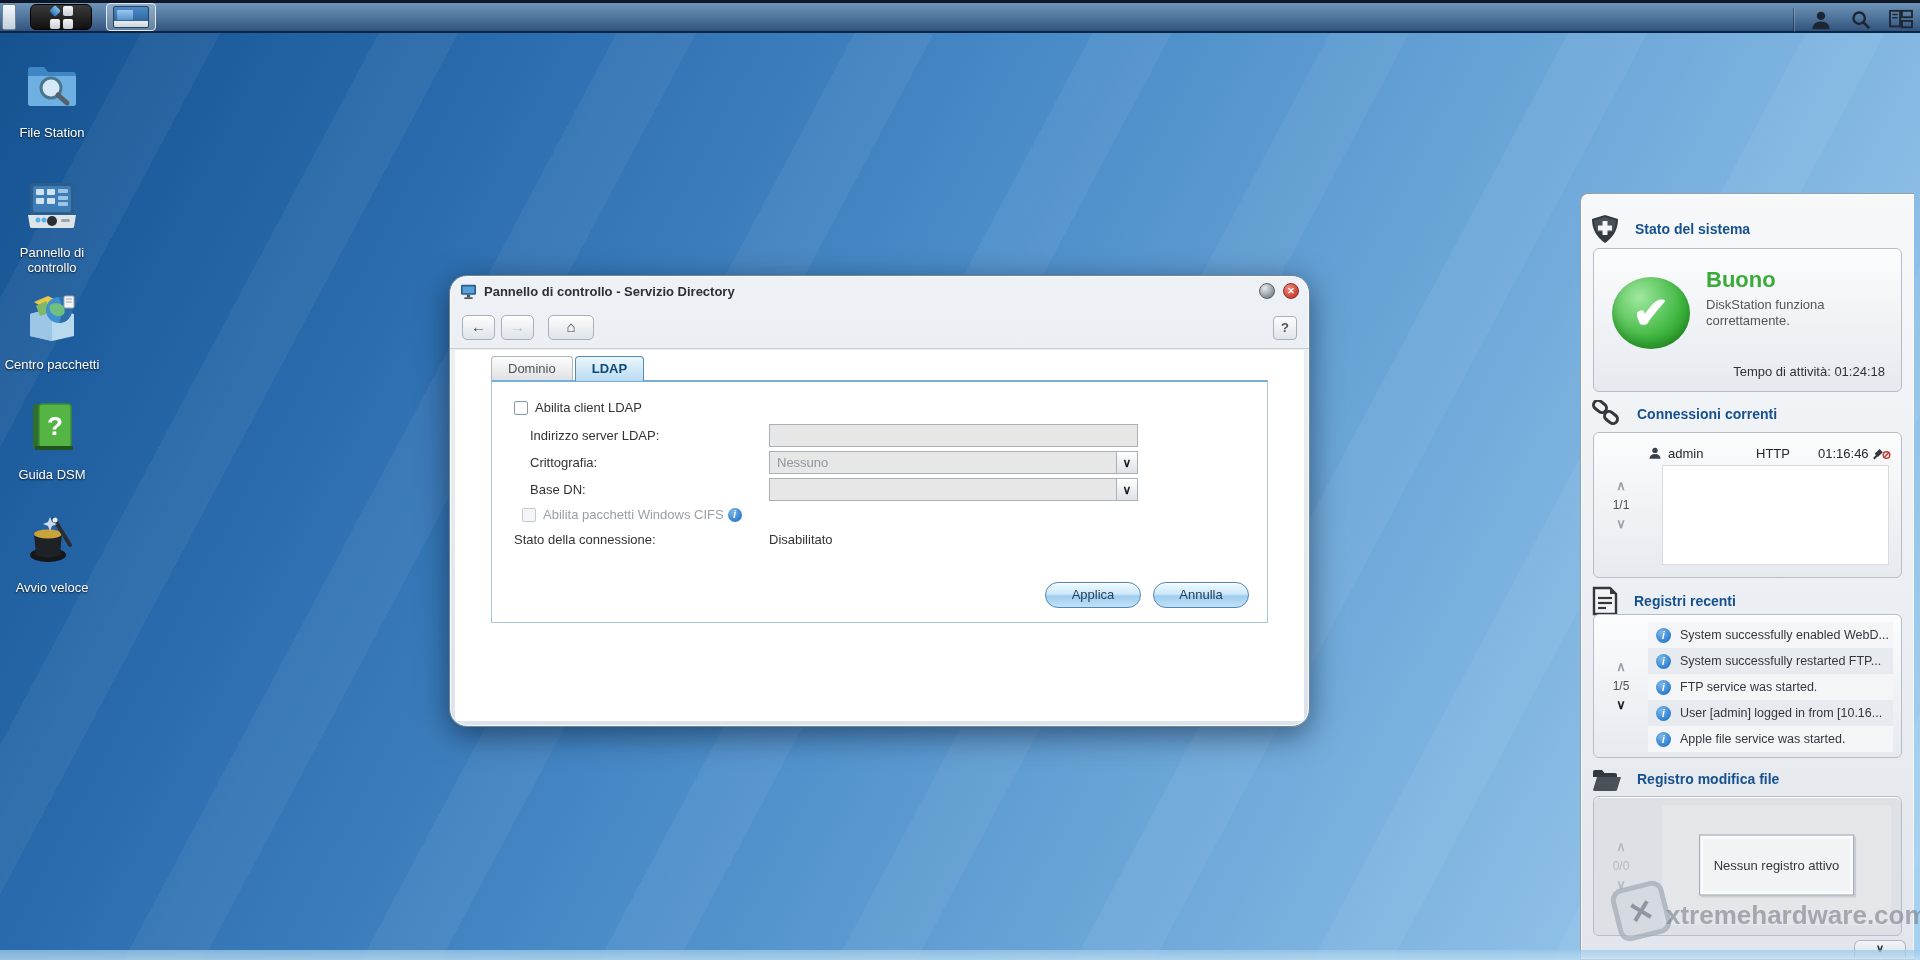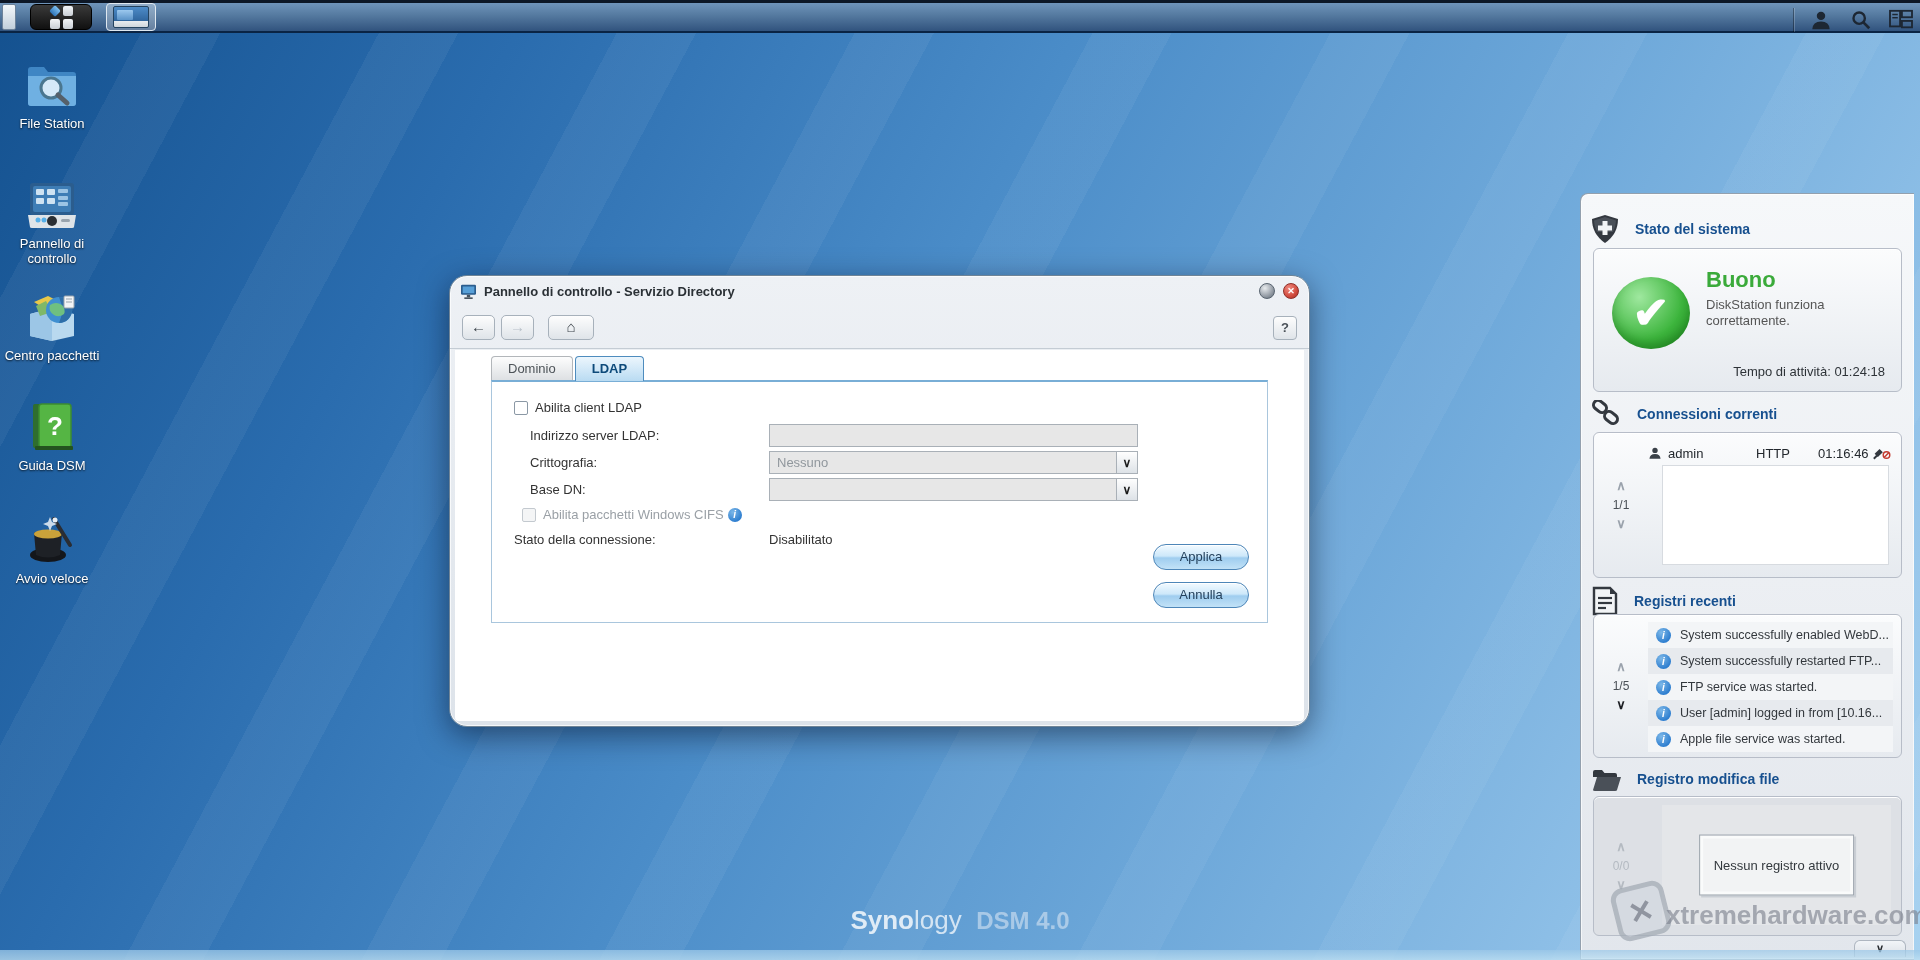--- a/index.html
+++ b/index.html
@@ -33,21 +33,21 @@
     background:linear-gradient(#4e8cc8 0%,#2f659d 70%,#e8ecef 70%,#cfd6dc 100%); position:relative; }
   .mini-shot::after{ content:""; position:absolute; left:3px; top:3px; width:16px; height:10px;
     background:linear-gradient(#9cc8ee,#5b93c8); border-radius:1px; }
   .tb-right { position:absolute; right:6px; top:3px; height:28px; display:flex; align-items:center; gap:14px; }
   .tb-divider { width:1px; height:24px; background:rgba(0,0,0,.35); box-shadow:1px 0 0 rgba(255,255,255,.2); }
   .tb-icon { width:26px; height:24px; display:flex; align-items:center; justify-content:center; }
 
   
   .desk-icon { position:absolute; left:2px; width:100px; text-align:center; cursor:default; }
   .desk-icon .glyph { width:52px; height:50px; margin:0 auto; display:flex; align-items:center; justify-content:center; }
-  .desk-icon .lbl { margin-top:6px; font-size:13px; color:#fff; line-height:15px;
+  .desk-icon .lbl { margin-top:15px; font-size:13px; color:#fff; line-height:15px;
     text-shadow:0 1px 2px rgba(0,0,0,.8); }
 
   
   #dialog { position:absolute; left:449px; top:275px; width:861px; height:452px;
     border:1px solid #6f8496; border-radius:18px;
     background:linear-gradient(#eef1f5,#dde3ea);
     box-shadow:0 8px 30px rgba(0,10,30,.5), inset 0 0 0 1px rgba(255,255,255,.7); }
   #dlg-titlebar { position:relative; height:30px; display:flex; align-items:center; padding:0 10px; }
   #dlg-title { font-size:13px; font-weight:bold; color:#2b3136; margin-left:7px; }
   .dlg-ctrls { position:absolute; right:10px; top:7px; display:flex; gap:8px; }
@@ -84,21 +84,21 @@
   .ffield { position:absolute; left:277px; width:369px; height:23px;
     background:#e7e7e7; border:1px solid #a9b0b7; }
   .fselect { display:flex; align-items:center; justify-content:space-between; }
   .fselect .sel-text { font-size:13px; color:#90979d; padding-left:7px; }
   .sel-arrow { width:21px; height:21px; border-left:1px solid #a9b0b7;
     background:linear-gradient(#fefefe,#dde2e7); display:flex; align-items:center; justify-content:center;
     font-size:12px; font-weight:bold; color:#1a1a1a; }
   .info-badge { display:inline-block; width:14px; height:14px; border-radius:50%; margin-left:4px;
     background:radial-gradient(circle at 35% 30%, #7db8e8, #2f7fd0 70%); color:#fff;
     font-size:10px; font-weight:bold; font-style:italic; text-align:center; line-height:14px; }
-  .btn-row { position:absolute; right:18px; bottom:14px; display:flex; gap:12px;flex-direction:column; }
+  .btn-row { position:absolute; right:18px; bottom:14px; display:flex; gap:12px; }
   .pill-btn { width:96px; height:26px; border-radius:13px; border:1px solid #4d86b8;
     background:linear-gradient(#f2faff 0%,#cde8fa 46%,#9fcdef 54%,#c2e2f7 100%);
     box-shadow:inset 0 1px 0 #fff; font-size:13px; color:#24415c; text-align:center; line-height:24px; }
 
   
   #widget { position:absolute; left:1580px; top:193px; width:334px; height:767px;
     border:1px solid #93a0ae; border-right:none; border-radius:8px 0 0 0;
     background:linear-gradient(#f6f8fa,#e2e6ec);
     box-shadow:inset 0 0 0 1px rgba(255,255,255,.65); }
   .whdr { position:absolute; left:10px; display:flex; align-items:center; gap:16px; }
@@ -455,19 +455,15 @@
     </div>
 
     <div id="collapse-tab">∨</div>
   </div>
 
   <div id="watermark">
     <div class="wm-logo">✕</div>
     <div class="wm-text">xtremehardware.com</div>
   </div>
 
-  <div id="branding">
-    <span class="syno-b">Syno</span><span class="syno-r">logy</span>
-    <span class="ver">DSM 4.0</span>
-  </div>
 
   <div id="bottom-band"></div>
 </div>
 
 </body></html>

